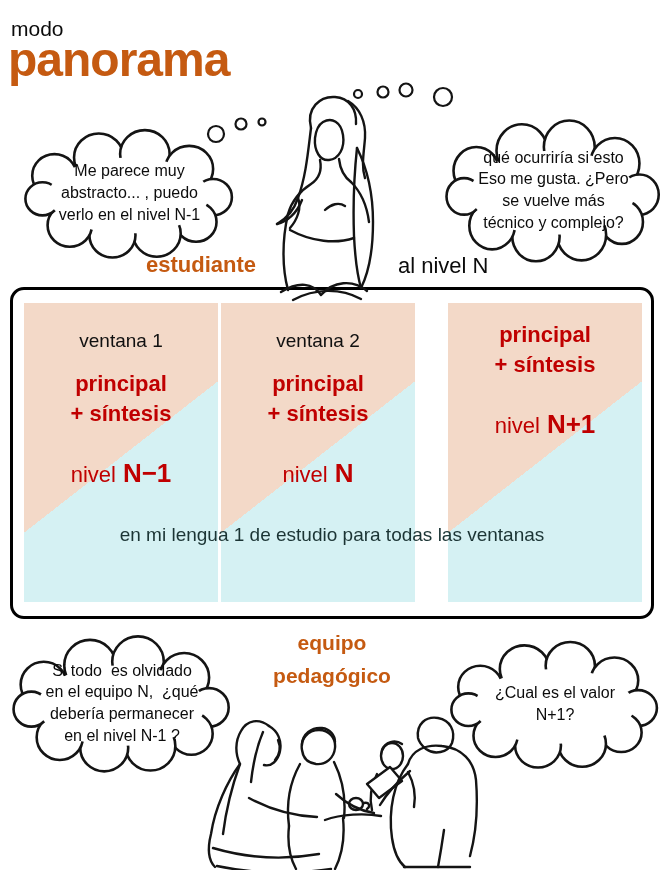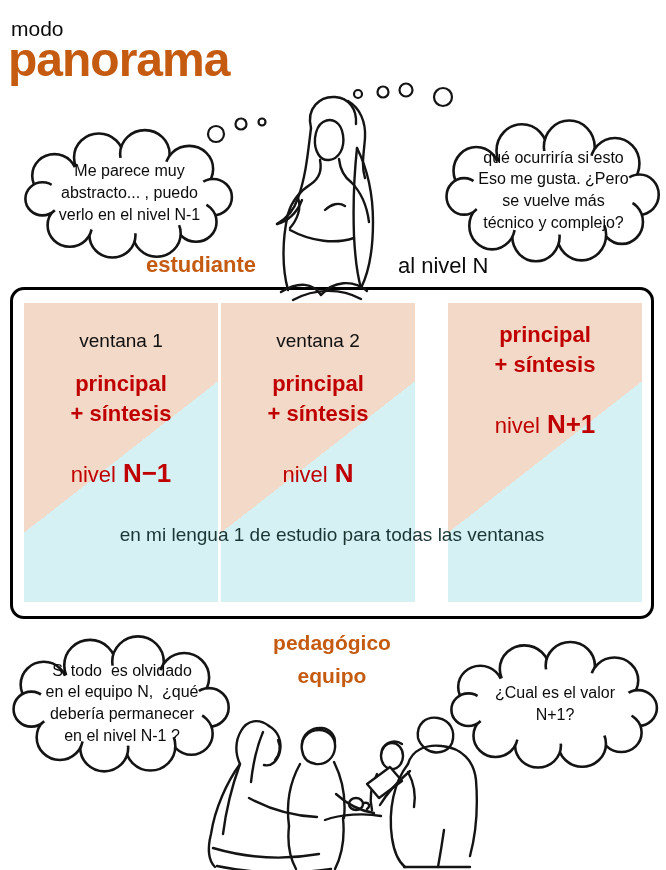--- a/index.html
+++ b/index.html
@@ -161,22 +161,22 @@
       </div>
       <div class="v-level">
         <span class="lvl-pre">nivel</span><span class="lvl-val">N+1</span>
       </div>
     </div>
 
     <div class="board-footer">en mi lengua 1 de estudio para todas las ventanas</div>
   </div>
 
   <div class="team-label">
+    <div>equipo</div>
     <div>pedagógico</div>
-    <div>equipo</div>
   </div>
 
   <div class="cloud cloud-bl">
     <svg class="cloud-bg" viewBox="-6 -6 252 162" preserveAspectRatio="none">
         <use href="#cloud-shape"></use>
       </svg>
     <div class="cloud-text">
       <div>Si todo  es olvidado</div>
       <div>en el equipo N,  ¿qué</div>
       <div>debería permanecer</div>

